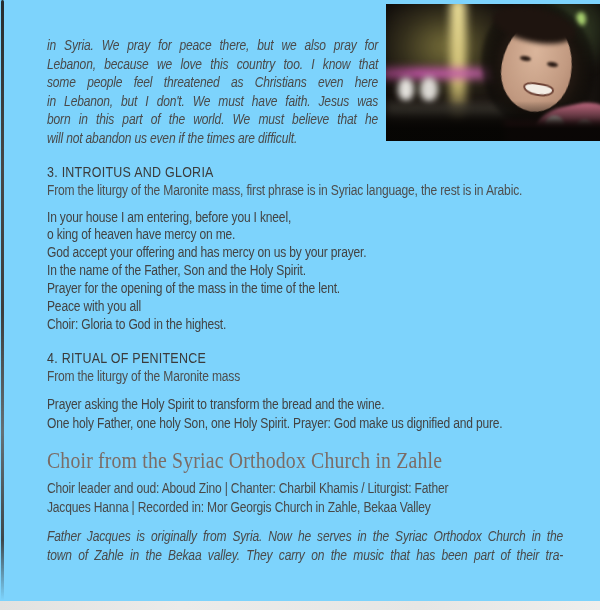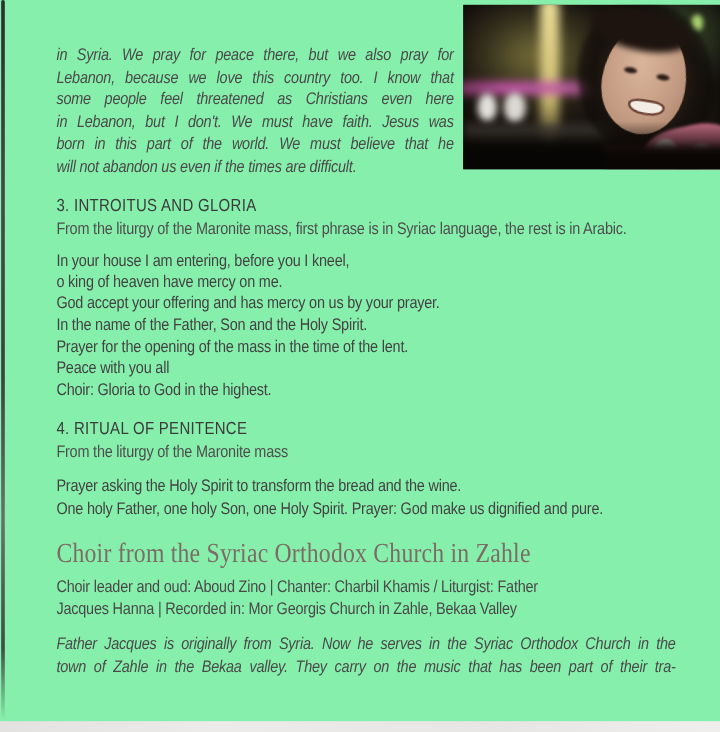--- a/index.html
+++ b/index.html
@@ -1,19 +1,19 @@
 <!DOCTYPE html>
 <html><head>
 <meta charset="utf-8">
 <style>
   * { margin:0; padding:0; box-sizing:border-box; }
   html,body { width:600px; height:610px; }
   body { font-family:"Liberation Sans","DejaVu Sans",sans-serif; background:#ffffff; }
 
-  .page { position:relative; width:600px; height:610px; background:#86efac; overflow:hidden; }
+  .page { position:relative; width:600px; height:610px; background:#7dd3fc; overflow:hidden; }
 
   
   .spine { position:absolute; left:1px; top:0; width:3px; height:600px; border-radius:2px;
            background:linear-gradient(180deg, rgba(35,35,35,.95) 0%, #474747 28%, #3d3d3d 52%,
                        rgba(95,95,95,.85) 72%, rgba(55,55,55,.9) 90%, rgba(120,120,120,0) 100%);
            filter:blur(.4px); }
 
   
   .bottom-bar { position:absolute; left:0; top:601px; width:600px; height:9px;
                 background:linear-gradient(90deg,#e3e2e0 0%,#edebe9 30%,#e7e6e4 70%,#f0eeec 100%); }

